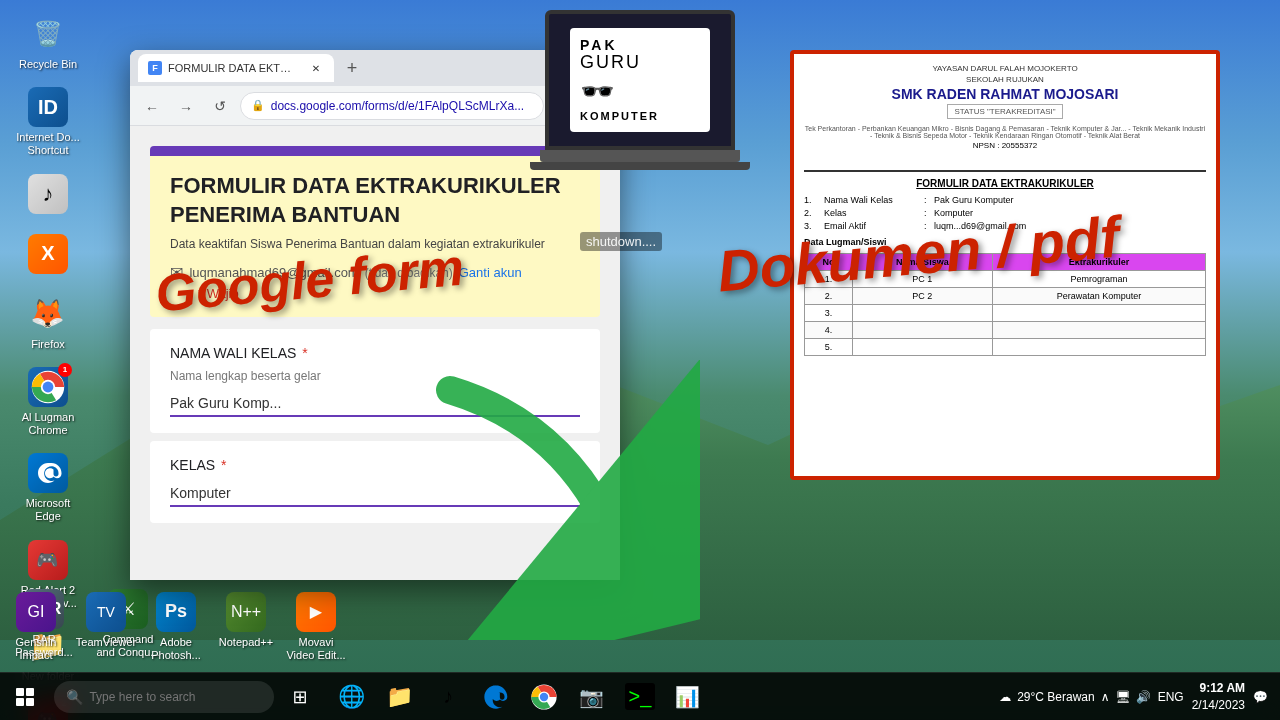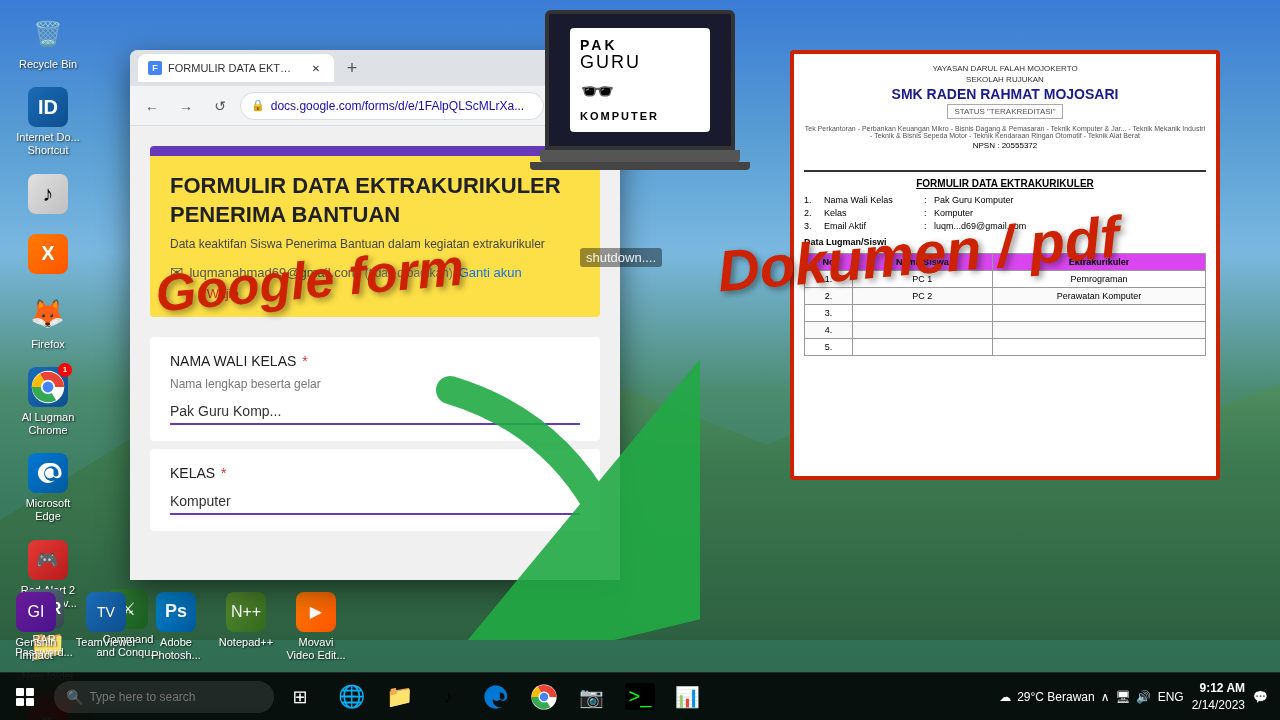--- a/index.html
+++ b/index.html
@@ -313,25 +313,25 @@
 
     
     .form-content {
       padding: 20px;
       background: #f0f0f0;
       height: calc(100% - 76px);
       overflow-y: auto;
     }
 
     .form-header {
-      background: #fde047;
+      background: #fef9c3;
       border-top: 10px solid #673ab7;
       border-radius: 4px;
       padding: 16px 20px;
-      margin-bottom: 20px;
+      margin-bottom: 12px;
     }
 
     .form-title {
       font-size: 22px;
       font-weight: bold;
       color: #202124;
       line-height: 1.3;
       margin-bottom: 8px;
     }
 
@@ -590,21 +590,21 @@
       width: 220px;
       height: 8px;
       background: #444;
       margin: 0 auto;
       border-radius: 0 0 4px 4px;
     }
 
     
     .shutdown-text {
       position: absolute;
-      top: 248px;
+      top: 232px;
       left: 580px;
       font-size: 13px;
       color: rgba(255,255,255,0.9);
       z-index: 35;
       background: rgba(0,0,0,0.4);
       padding: 2px 6px;
       border-radius: 3px;
     }
 
     

